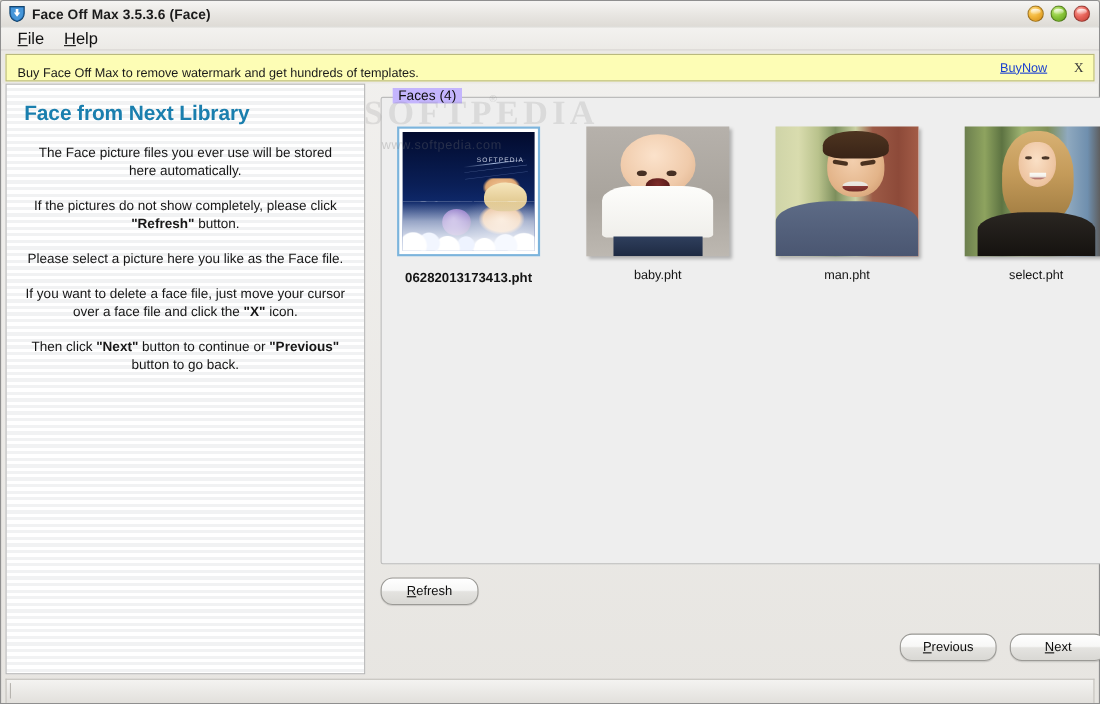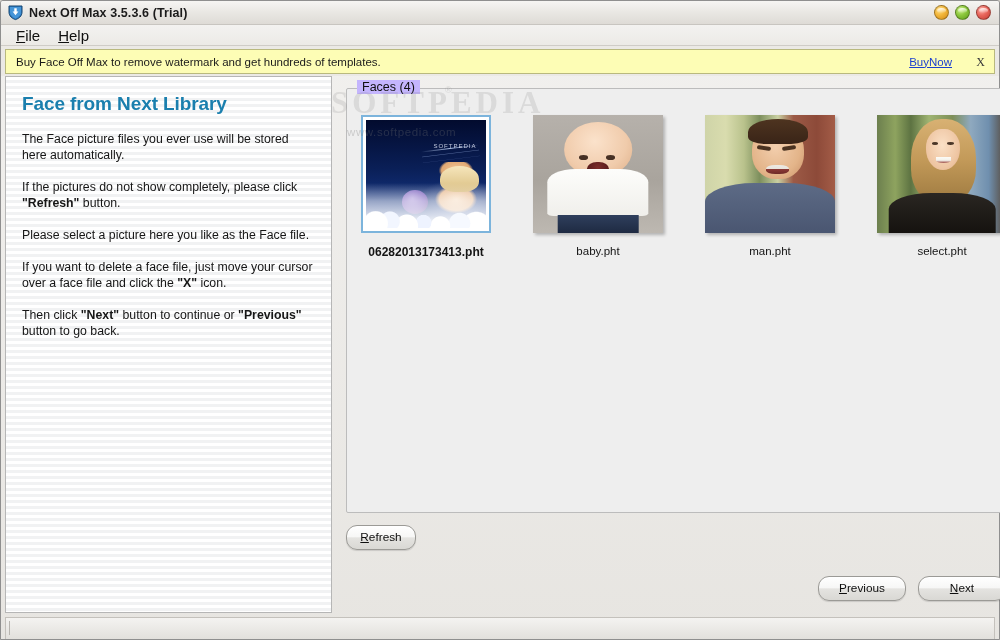--- a/index.html
+++ b/index.html
@@ -86,21 +86,21 @@
   #banner-wrap {
     flex: 0 0 30px;
     padding: 3px 4px 2px 4px;
     background: #ebe9e5;
   }
   #banner {
     position: relative;
     height: 25px;
     background: #fdfdb5;
     border: 1px solid #b9b97e;
-    display: flex; align-items: center;
+    display: flex; align-items: flex-end;
   }
   #banner-text {
     font-size: 11.5px;
     color: #1a1a1a;
     margin-left: 10px;
   }
   #buynow {
     position: absolute;
     right: 42px; top: 50%;
     transform: translateY(-50%);
@@ -147,20 +147,21 @@
     font-weight: bold;
     color: #1a7fae;
     margin: 2px 0 16px 0;
     letter-spacing: -0.1px;
   }
   .para {
     font-size: 12.3px;
     line-height: 16px;
     color: #161616;
     margin-bottom: 16px;
+    text-align: center;
   }
   .para b { font-weight: bold; }
 
   
   #main {
     flex: 1 1 auto;
     margin-left: 14px;
     position: relative;
     display: flex; flex-direction: column;
   }
@@ -400,21 +401,21 @@
     color: #0e0e0e;
     background: linear-gradient(to bottom, #ffffff 0%, #f7f7f6 46%, #e4e3e0 52%, #d9d8d4 100%);
     border: 1px solid #9b9a96;
     border-radius: 11px;
     padding: 4px 0 5px 0;
     text-align: center;
     cursor: pointer;
     box-shadow: 0 1px 1px rgba(0,0,0,0.13), inset 0 1px 0 rgba(255,255,255,0.9);
     user-select: none;
   }
-  #btn-refresh { width: 70px; }
+  #btn-refresh { width: 89px; }
 
   
   #nav-row {
     position: absolute;
     right: 2px; bottom: 12px;
     display: flex; gap: 12px;
   }
   #btn-previous { width: 88px; }
   #btn-next { width: 88px; }
 
@@ -472,21 +473,21 @@
 <div id="window">
 
   <div id="titlebar">
     <span id="app-icon">
       <svg width="17" height="17" viewBox="0 0 17 17">
         <path d="M2 2 H15 V8 C15 12.2 11.6 14.6 8.5 15.6 C5.4 14.6 2 12.2 2 8 Z" fill="#2f7fc8" stroke="#14456f" stroke-width="1"></path>
         <path d="M3 3 H14 V7.6 C14 11.4 11 13.6 8.5 14.5 C6 13.6 3 11.4 3 7.6 Z" fill="#4a9ada" opacity="0.85"></path>
         <path d="M8.5 4.2 L11.4 8.0 H9.7 V11.2 H7.3 V8.0 H5.6 Z" fill="#ffffff" transform="rotate(180 8.5 7.7)"></path>
       </svg>
     </span>
-    <span id="title-text">Next Off Max  3.5.3.6  (Trial)</span>
+    <span id="title-text">Face Off Max  3.5.3.6  (Face)</span>
     <span id="win-buttons">
       <span class="win-btn wb-min"></span>
       <span class="win-btn wb-max"></span>
       <span class="win-btn wb-close"></span>
     </span>
   </div>
 
   <div id="menubar">
     <span class="menu-item"><span class="acc">F</span>ile</span>
     <span class="menu-item"><span class="acc">H</span>elp</span>

